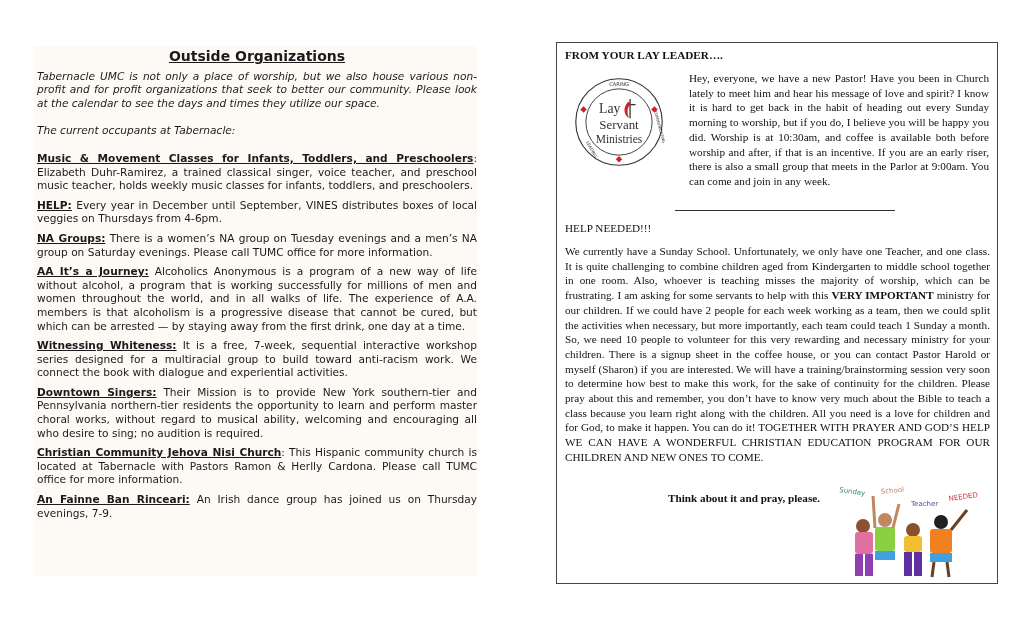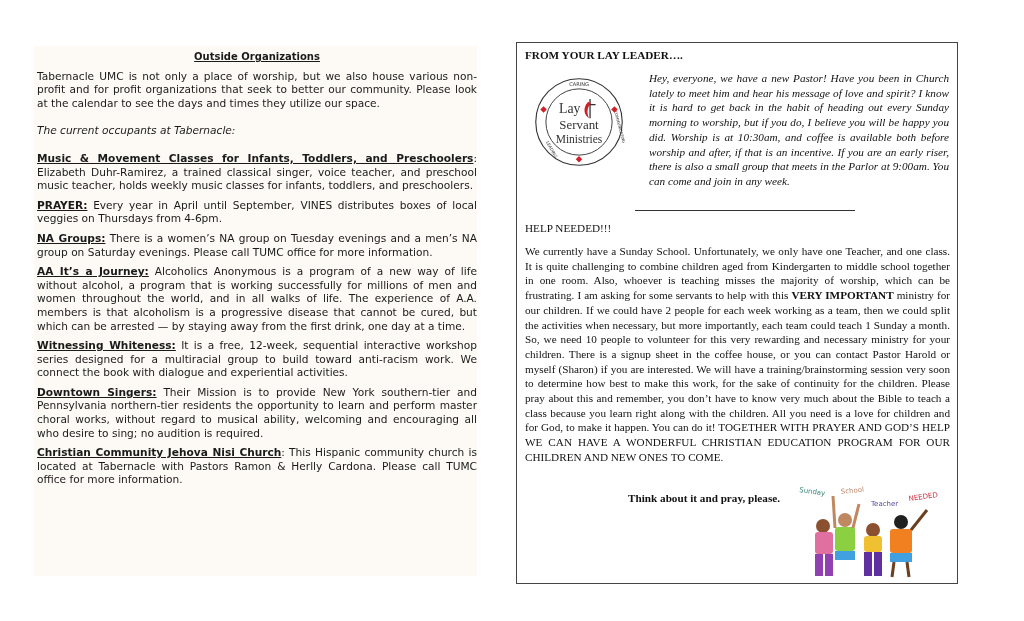--- a/index.html
+++ b/index.html
@@ -9,61 +9,62 @@
   
   .left-panel {
     position: absolute; left: 34px; top: 46px; width: 443px; height: 530px;
     background: #fdfaf5;
     font-family: "DejaVu Sans", sans-serif;
     font-size: 10.6px; line-height: 13.6px; color: #1a1a1a;
     padding: 4px 0 0 3px;
   }
   .left-title {
     text-align: center; font-weight: bold; text-decoration: underline;
-    font-size: 10px; margin-bottom: 6px;
+    font-size: 14px; margin-bottom: 6px;
   }
-  .intro { text-align: justify; margin-bottom: 14px; }
+  .intro { font-style: italic; text-align: justify; margin-bottom: 14px; }
   .intro2 { font-style: italic; margin-bottom: 14px; }
   .org { text-align: justify; margin-bottom: 6px; }
   .org-name { font-weight: bold; text-decoration: underline; }
 
   
   .right-box {
-    position: absolute; left: 516px; top: 42px; width: 442px; height: 542px;
+    position: absolute; left: 556px; top: 42px; width: 442px; height: 542px;
     border: 1.5px solid #444; background: #fff;
     font-family: "Liberation Serif", serif; font-size: 11.2px; line-height: 14.7px;
     color: #111;
   }
   .rb-heading { position: absolute; left: 8px; top: 5px; font-weight: bold; font-size: 11.2px; }
   .logo { position: absolute; left: 16px; top: 33px; width: 92px; height: 92px; }
   .lay-text {
-    position: absolute; left: 132px; top: 28px; width: 300px; text-align: justify; font-style: italic;
+    position: absolute; left: 132px; top: 28px; width: 300px; text-align: justify;
   }
   .divider { position: absolute; left: 118px; top: 167px; width: 220px; border-top: 1px solid #333; }
   .help-heading { position: absolute; left: 8px; top: 178px; font-weight: normal; }
   .help-text { position: absolute; left: 8px; top: 201px; width: 425px; text-align: justify; }
   .help-text b { font-weight: bold; }
   .closing { position: absolute; left: 82px; top: 448px; font-weight: bold; margin-left: 29px; }
   .kids { position: absolute; left: 278px; top: 439px; width: 150px; height: 100px; }
 </style>
 </head>
 <body>
 
 <div class="left-panel">
   <div class="left-title">Outside Organizations</div>
   <p class="intro">Tabernacle UMC is not only a place of worship, but we also house various non-profit and for profit organizations that seek to better our community. Please look at the calendar to see the days and times they utilize our space.</p>
   <p class="intro2">The current occupants at Tabernacle:</p>
 
   <p class="org"><span class="org-name">Music &amp; Movement Classes for Infants, Toddlers, and Preschoolers</span><span>: Elizabeth Duhr-Ramirez, a trained classical singer, voice teacher, and preschool music teacher, holds weekly music classes for infants, toddlers, and preschoolers.</span></p>
-  <p class="org"><span class="org-name">PRAYER:</span><span>  Every year in April until September, VINES distributes boxes of local veggies on Thursdays from 4-6pm.</span></p>
+  <p class="org"><span class="org-name">HELP:</span><span>  Every year in December until September, VINES distributes boxes of local veggies on Thursdays from 4-6pm.</span></p>
   <p class="org"><span class="org-name">NA Groups:</span><span> There is a women’s NA group on Tuesday evenings and a men’s NA group on Saturday evenings. Please call TUMC office for more information.</span></p>
   <p class="org"><span class="org-name">AA It’s a Journey:</span><span> Alcoholics Anonymous is a program of a new way of life without alcohol, a program that is working successfully for millions of men and women throughout the world, and in all walks of life. The experience of A.A. members is that alcoholism is a progressive disease that cannot be cured, but which can be arrested — by staying away from the first drink, one day at a time.</span></p>
-  <p class="org"><span class="org-name">Witnessing Whiteness:</span><span> It is a free, 12-week, sequential interactive workshop series designed for a multiracial group to build toward anti-racism work. We connect the book with dialogue and experiential activities.</span></p>
+  <p class="org"><span class="org-name">Witnessing Whiteness:</span><span> It is a free, 7-week, sequential interactive workshop series designed for a multiracial group to build toward anti-racism work. We connect the book with dialogue and experiential activities.</span></p>
   <p class="org"><span class="org-name">Downtown Singers:</span><span> Their Mission is to provide New York southern-tier and Pennsylvania northern-tier residents the opportunity to learn and perform master choral works, without regard to musical ability, welcoming and encouraging all who desire to sing; no audition is required.</span></p>
   <p class="org"><span class="org-name">Christian Community Jehova Nisi Church</span><span>: This Hispanic community church is located at Tabernacle with Pastors Ramon &amp; Herlly Cardona. Please call TUMC office for more information.</span></p>
+  <p class="org"><span class="org-name">An Fainne Ban Rinceari:</span><span> An Irish dance group has joined us on Thursday evenings, 7-9.</span></p>
 </div>
 
 <div class="right-box">
   <div class="rb-heading">FROM YOUR LAY LEADER….</div>
 
   <svg class="logo" viewBox="0 0 100 100">
     <circle cx="50" cy="50" r="47" fill="#fff" stroke="#333" stroke-width="1.2"></circle>
     <circle cx="50" cy="50" r="36" fill="none" stroke="#333" stroke-width="1"></circle>
     <text x="50" y="11" font-size="5.5" text-anchor="middle" fill="#333" font-family="DejaVu Sans, sans-serif">CARING</text>
     <text x="14" y="72" font-size="4.5" fill="#333" font-family="DejaVu Sans, sans-serif" transform="rotate(60 14 72)">LEADING</text>

